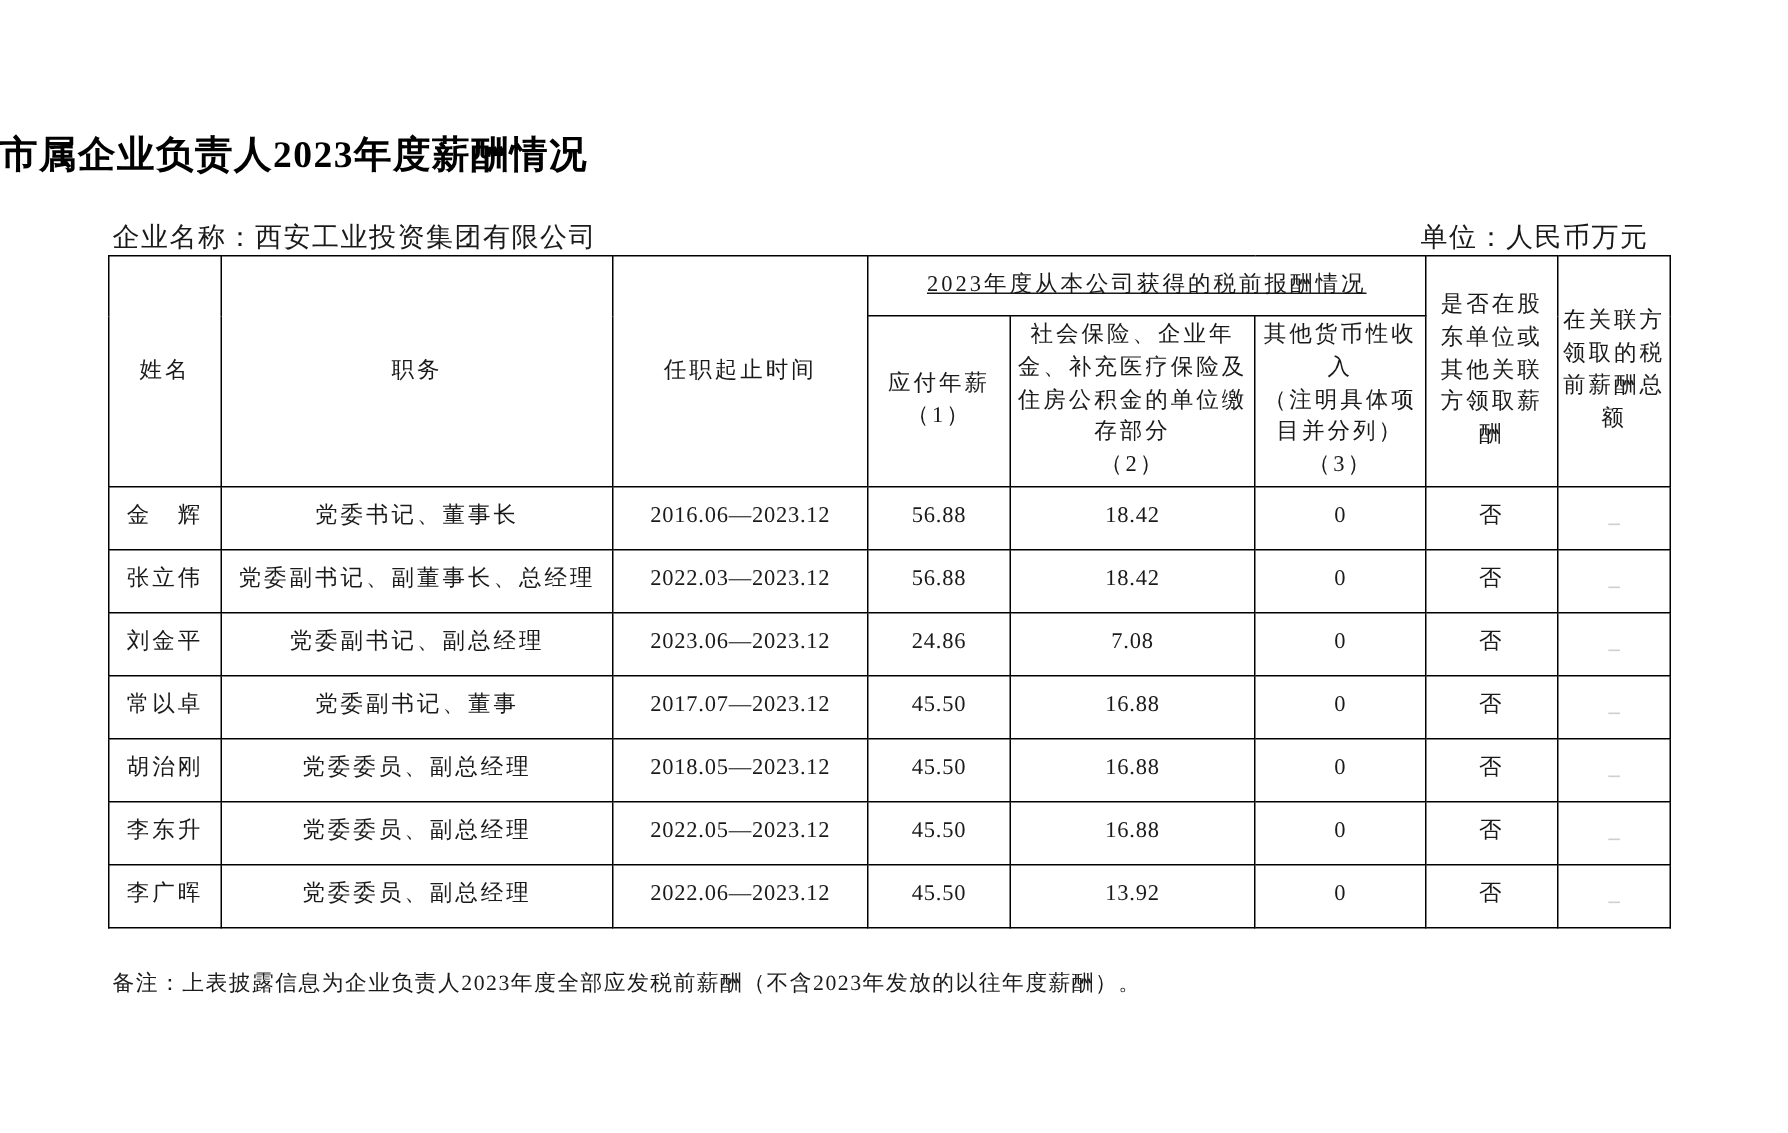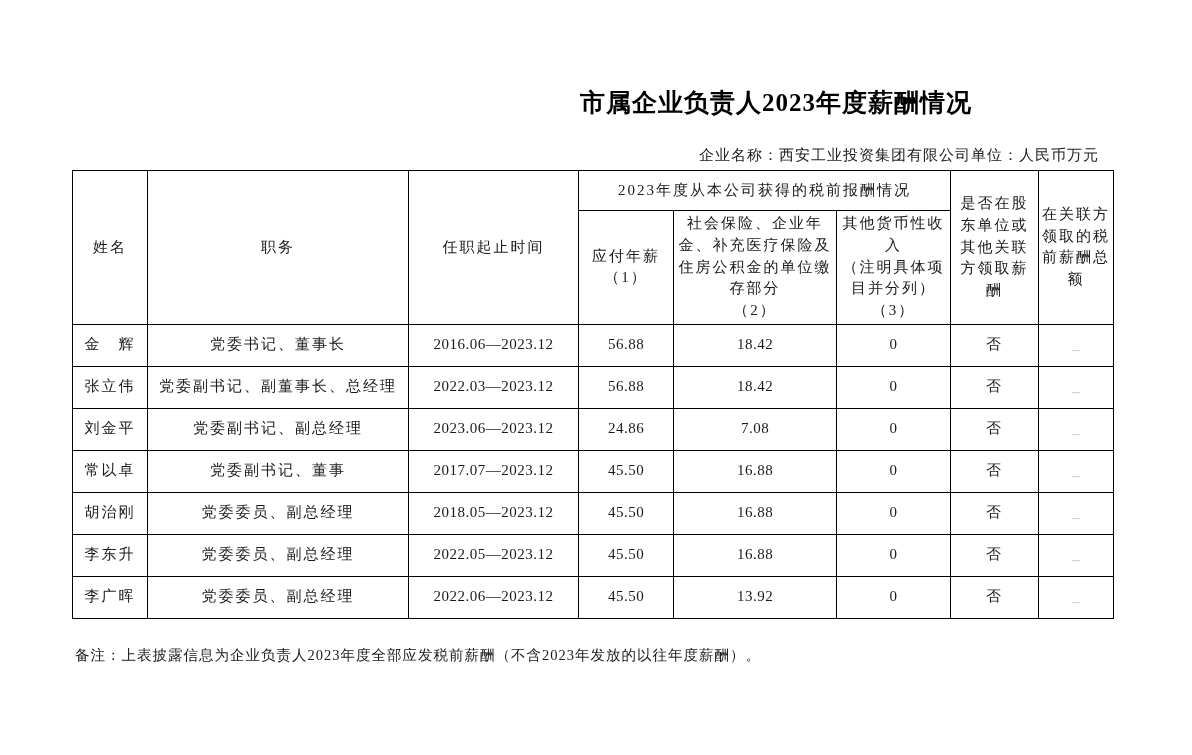--- a/index.html
+++ b/index.html
@@ -7,30 +7,30 @@
     width: 1192px; height: 755px;
     background: #ffffff;
     font-family: "Liberation Serif", "DejaVu Serif", serif;
     color: #111;
     overflow: hidden;
   }
   .page { position: relative; width: 1192px; height: 755px; background: #fff; }
 
   .page-title {
     position: absolute; top: 86px; left: 0; width: 972px;
-    text-align: right;
+    text-align: left;
     font-size: 25px; font-weight: bold;
     letter-spacing: 1px;
     color: #000;
   }
 
   .meta-row {
     position: absolute; top: 146px; left: 72px; width: 1041px;
-    display: flex; justify-content: flex-end; align-items: flex-end;
-    font-size: 15px; color: #1a1a1a;
+    display: flex; justify-content: space-between; align-items: flex-end;
+    font-size: 18px; color: #1a1a1a;
     letter-spacing: 1px;
   }
   .meta-row .unit { padding-right: 14px; font-family: Liberation Serif, serif; }
   .meta-row .company { padding-left: 3px; }
 
   table.salary-table {
     position: absolute; top: 170px; left: 72px;
     width: 1041px;
     border-collapse: collapse; table-layout: fixed;
     background: #fff;
@@ -44,21 +44,21 @@
     line-height: 1.45;
   }
   tr.group-row { height: 40px; }
   tr.subhead-row { height: 113px; }
   tr.data-row { height: 42px; }
 
   .salary-table td.hd {
     letter-spacing: 2px;
     white-space: pre-line;
   }
-  .salary-table td.group-hd { letter-spacing: 2px; }
+  .salary-table td.group-hd { letter-spacing: 2px; text-decoration: underline; }
   .salary-table td.zh { letter-spacing: 2px; }
   .salary-table td.num, .salary-table td.date { letter-spacing: 0.5px; margin-left: 36px; }
   .salary-table td.dash-cell { color: #cfcfcf; font-weight: bold; }
 
   .footnote {
     position: absolute; top: 646px; left: 75px; width: 1060px;
     font-size: 14.5px; color: #1a1a1a;
     letter-spacing: 1px;
   }
 </style>

